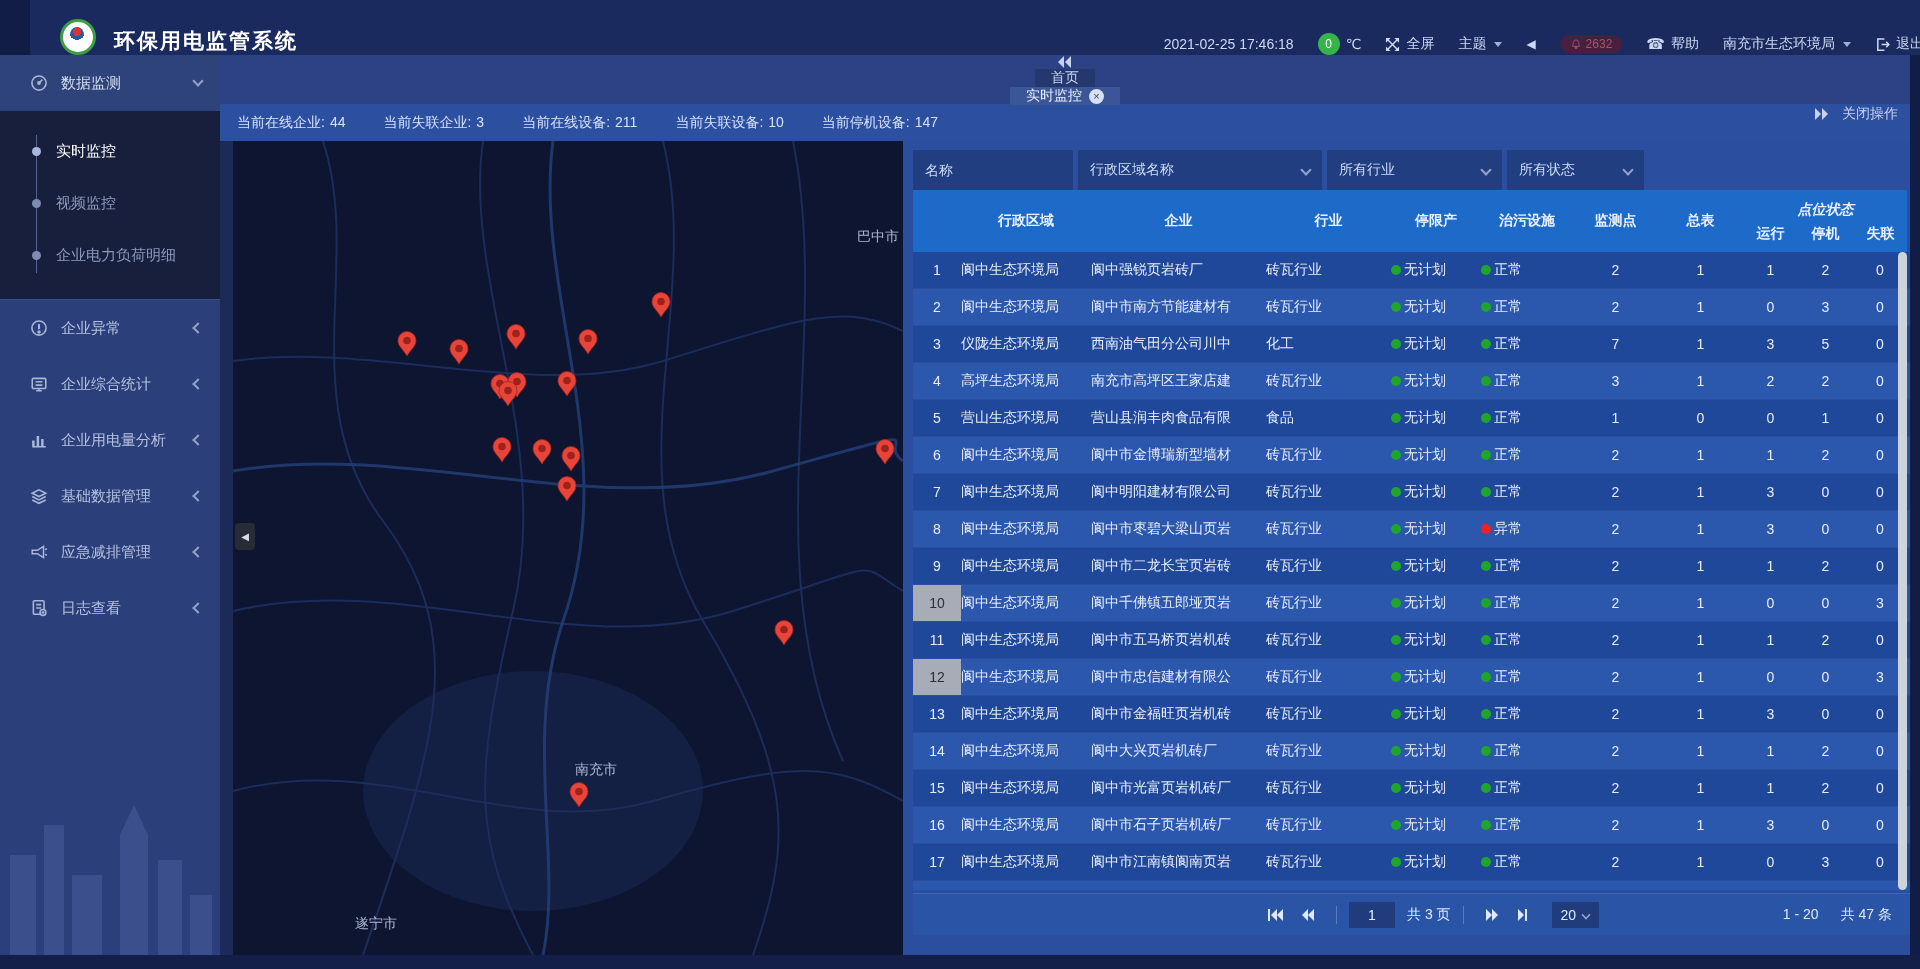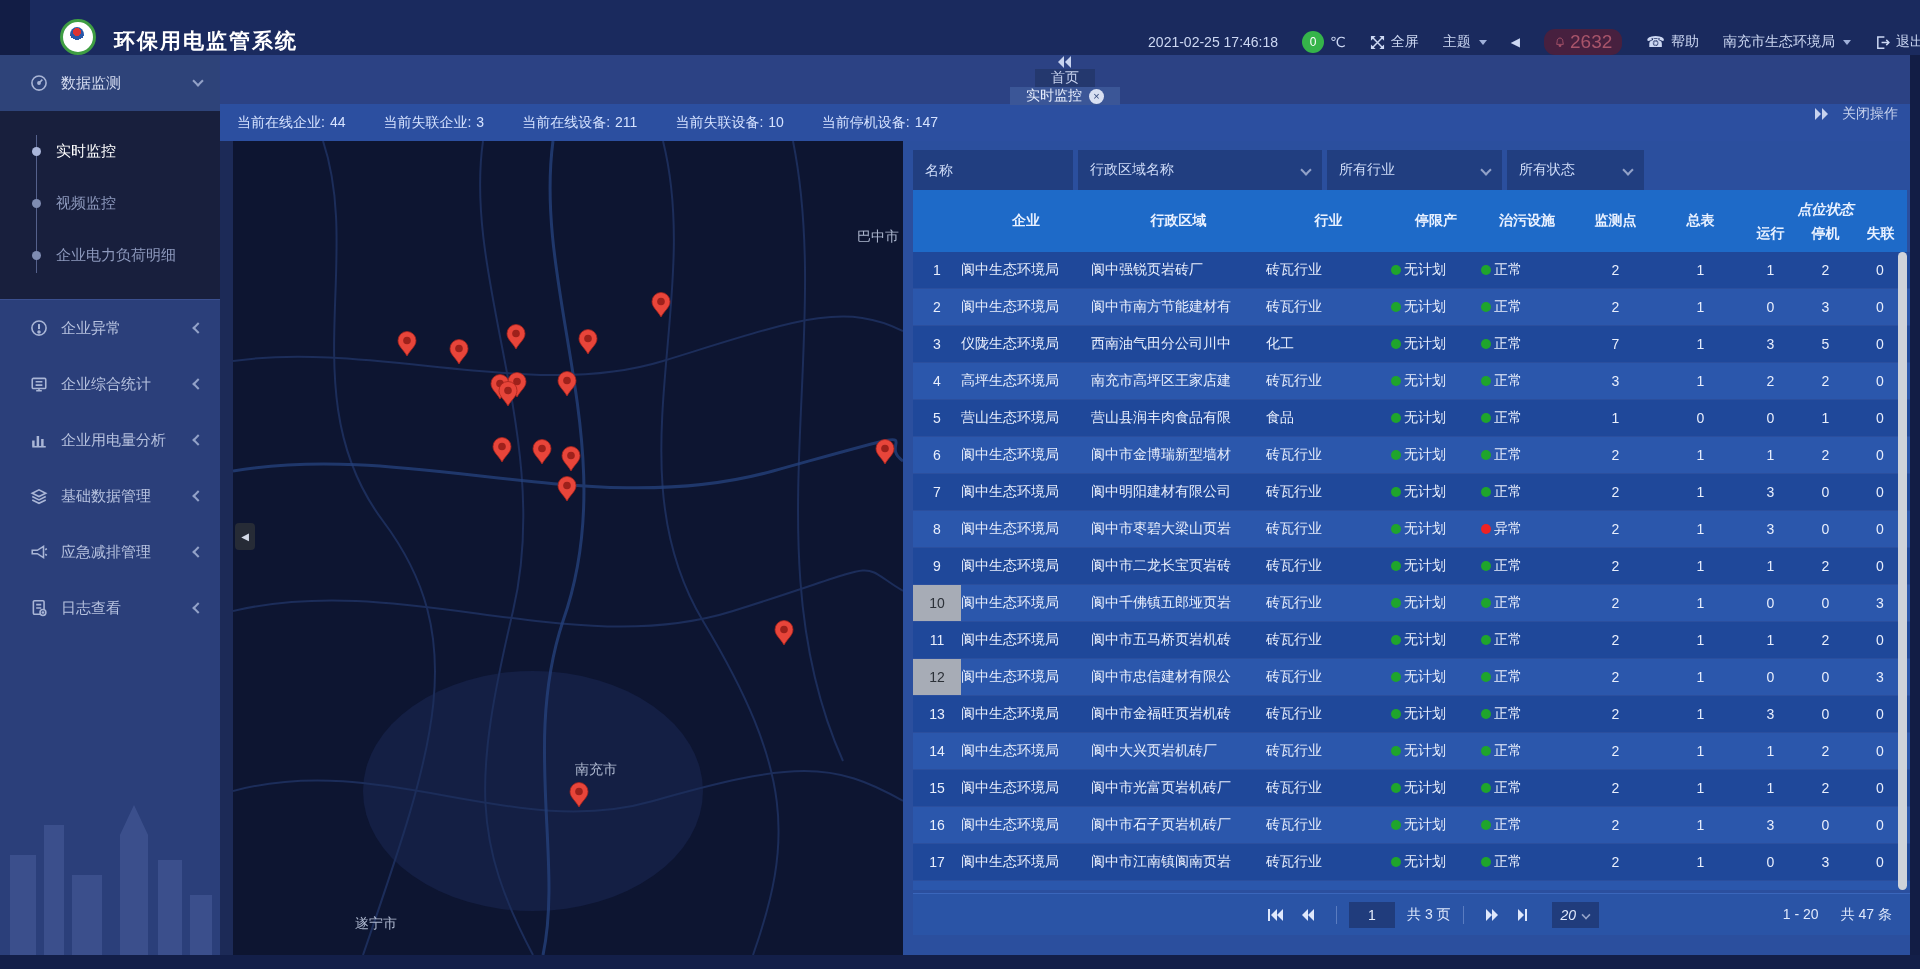--- a/index.html
+++ b/index.html
@@ -8,21 +8,21 @@
 
   
   .topbar { position:absolute; left:0; top:0; width:1920px; height:55px; background:#1a2a5e; display:flex; align-items:flex-end; z-index:30;margin-left:30px; }
   .logo { width:36px; height:36px; border-radius:50%; background:#fff; border:3px solid #3f9e43; margin-left:30px; position:relative; flex:none; }
   .logo::after { content:""; position:absolute; left:7px; top:5px; width:14px; height:16px; background:radial-gradient(circle at 50% 30%, #d33 0 4px, #2a57a8 4px 8px, transparent 8px); border-radius:50% 50% 40% 40%; }
   .app-title { font-size:21px; font-weight:bold; color:#fff; margin-left:18px; letter-spacing:2px; }
   .top-right { margin-left:auto; display:flex; align-items:center; gap:24px; padding-right:26px; font-size:14px; color:#cdd8f3; }
   .top-item { display:flex; align-items:center; gap:6px; cursor:pointer; }
   .temp-circle { width:22px; height:22px; border-radius:50%; background:#35b44a; color:#fff; font-size:12px; display:flex; align-items:center; justify-content:center; }
   .caret-down { width:0; height:0; border-left:4px solid transparent; border-right:4px solid transparent; border-top:5px solid #9fb0d9; margin-left:2px; }
-  .badge-pill { display:flex; align-items:center; gap:4px; background:#47203f; border-radius:11px; padding:2px 10px; color:#a8546a; font-size:19px; }
+  .badge-pill { display:flex; align-items:center; gap:4px; background:#47203f; border-radius:11px; padding:2px 10px; color:#a8546a; font-size:12px; }
   .sound-tri { color:#cdd8f3; font-size:12px; }
   .icon-svg { display:block; }
 
   
   .sidebar { position:absolute; left:0; top:55px; width:220px; height:900px; background:#2b3f7a; overflow:hidden; }
   .side-group-header { height:56px; display:flex; align-items:center; padding:0 18px 0 30px; background:#2e4379; color:#d7def2; font-size:15px; cursor:pointer; }
   .side-group-header .lbl { margin-left:13px; }
   .chev { width:8px; height:8px; border-right:2px solid #93a2c8; border-bottom:2px solid #93a2c8; display:inline-block; }
   .chev.down { transform:rotate(45deg); margin-left:auto; margin-top:-4px; }
   .chev.left { transform:rotate(135deg); margin-left:auto; }
@@ -79,21 +79,21 @@
   .c.idx { text-align:center; }
   .c.idx.hl { background:#a7acb6; color:#2c3138; height:36px; line-height:36px; }
   .c.num { text-align:center; }
   .dot { display:inline-block; width:10px; height:10px; border-radius:50%; margin-right:3px; vertical-align:-1px; }
   .vscroll { position:absolute; right:3px; top:111px; width:9px; height:638px; background:#cfd3da; border-radius:5px; }
 
   .pagination { position:absolute; left:0; top:752px; width:997px; height:42px; background:#2a54a6; border-top:1px solid #3a66bb; display:flex; align-items:center; font-size:14px; color:#dfe8fc; padding-left:345px; }
   .pg-btn { display:flex; align-items:center; padding:0 9px; cursor:pointer; }
   .pg-sep { width:1px; height:18px; background:#5a7cc0; margin:0 12px; }
   .pg-input { width:46px; height:26px; background:#203c7c; border:none; color:#e6eefc; text-align:center; font-size:14px; margin-right:12px; font-family:"Liberation Sans","DejaVu Sans",sans-serif; }
-  .pg-size { background:#203c7c; height:26px; display:flex; align-items:center; gap:6px; padding:0 9px; margin-left:14px; cursor:pointer;font-style:italic; }
+  .pg-size { background:#203c7c; height:26px; display:flex; align-items:center; gap:6px; padding:0 9px; margin-left:14px; cursor:pointer; }
   .pg-size .chev.down { margin:0; transform:rotate(45deg) scale(.8); }
   .pg-right { margin-left:auto; padding-right:18px; display:flex; gap:22px; }
 
   .footer { position:absolute; left:0; top:955px; width:1920px; height:14px; background:#131f49; }
 </style>
 </head>
 <body>
 
 <div class="topbar">
   <div class="logo"></div>
@@ -391,22 +391,22 @@
         </div>
         <div class="f-select" style="width:137px">
           <span>所有状态</span>
           <span class="chev down"></span>
         </div>
       </div>
 
       <div class="thead">
         <div class="thead-grid">
           <span class="th"></span>
+          <span class="th">行政区域</span>
           <span class="th">企业</span>
-          <span class="th">行政区域</span>
           <span class="th">行业</span>
           <span class="th">停限产</span>
           <span class="th">治污设施</span>
           <span class="th">监测点</span>
           <span class="th">总表</span>
           <span class="th-group">
             <span class="gl">点位状态</span>
             <span class="th-sub">
               <span>运行</span>
               <span>停机</span>

